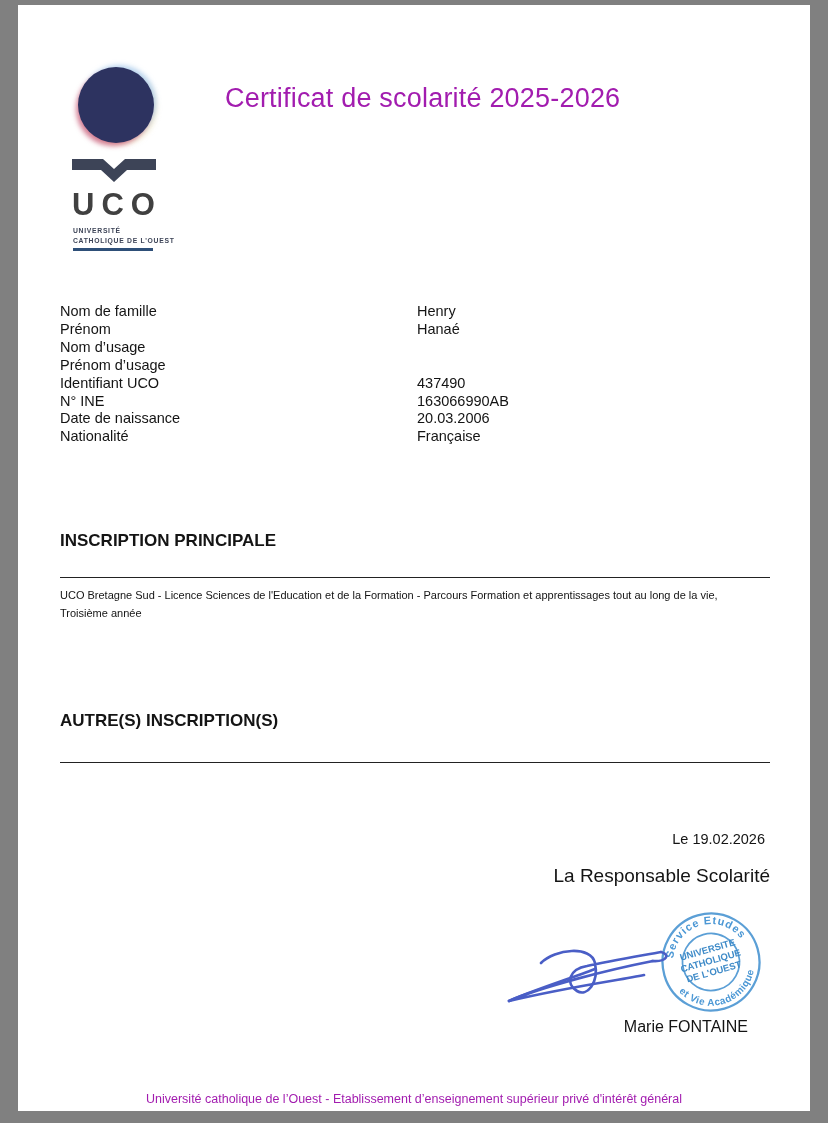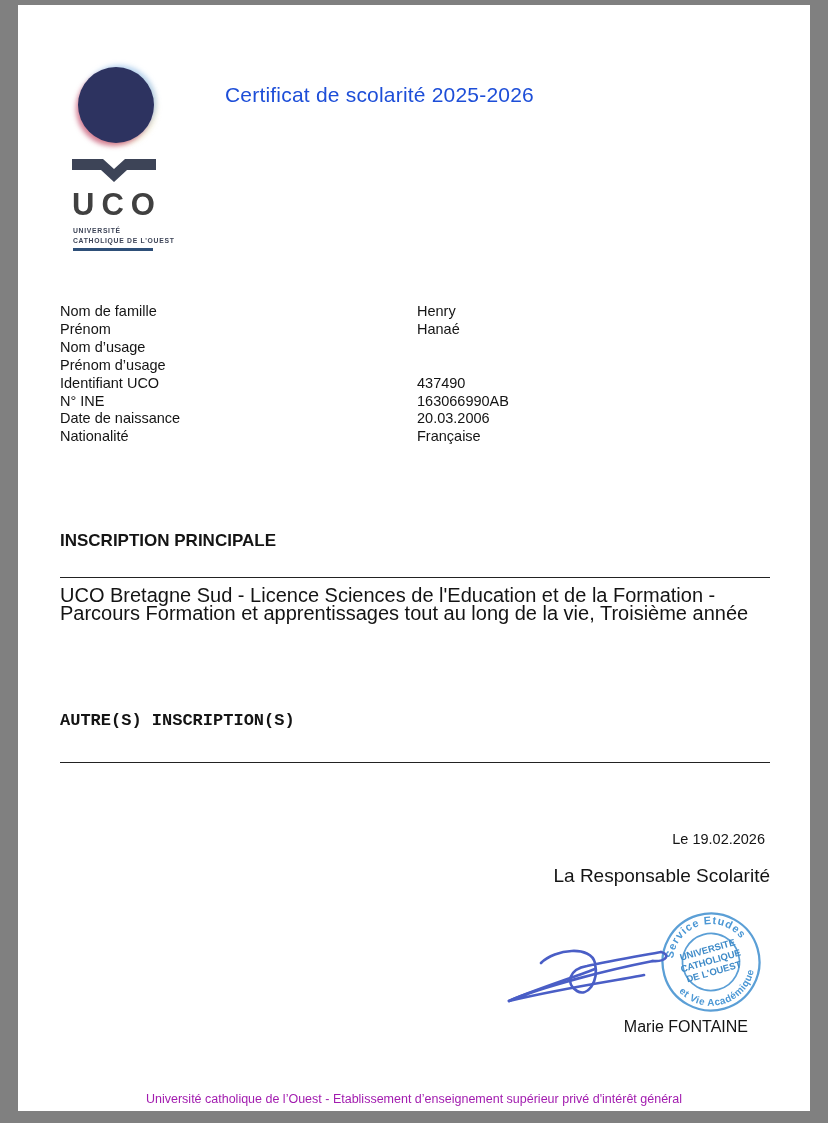--- a/index.html
+++ b/index.html
@@ -37,38 +37,38 @@
     font-size: 6.8px; font-weight: bold; letter-spacing: 0.7px;
     color: #3d4457; line-height: 9.5px;
   }
   .logo-rule {
     position: absolute; left: 55px; top: 243px;
     width: 80px; height: 3px; background: #2e4f78;
   }
   
   .doc-title {
     position: absolute; left: 207px; top: 78px;
-    font-size: 21px; color: #1d4ed8;
+    font-size: 27px; color: #a21caf;
     letter-spacing: 0.2px;
   }
   
   .fields { position: absolute; left: 42px; top: 298px; width: 700px; font-size: 14.5px; line-height: 17.9px; }
   .field-row { display: flex; }
   .field-label { width: 357px; flex: none; }
   .field-value { flex: 1; }
   
   .section-heading { position: absolute; left: 42px; font-size: 17px; font-weight: bold; }
   .heading-main  { top: 526px; }
-  .heading-other { top: 706px; font-family: Liberation Mono, monospace; }
+  .heading-other { top: 706px; }
   .rule { position: absolute; left: 42px; width: 710px; height: 0; border-top: 1px solid #222; }
   .rule-main  { top: 572px; }
   .rule-other { top: 757px; }
   .section-body {
     position: absolute; left: 42px; top: 581px; width: 702px;
-    font-size: 20px; line-height: 18.4px;
+    font-size: 11px; line-height: 18.4px;
   }
   
   .date-line { position: absolute; right: 45px; top: 826px; font-size: 14.5px; }
   .role-line { position: absolute; right: 40px; top: 860px; font-size: 19px; }
   .stamp-svg { position: absolute; left: 636px; top: 900px; width: 114px; height: 114px; }
   .signature-svg { position: absolute; left: 485px; top: 933px; width: 180px; height: 72px; }
   .signatory-name { position: absolute; right: 62px; top: 1013px; font-size: 16px; }
   
   .footer-line {
     position: absolute; left: 0; top: 1087px; width: 100%;

